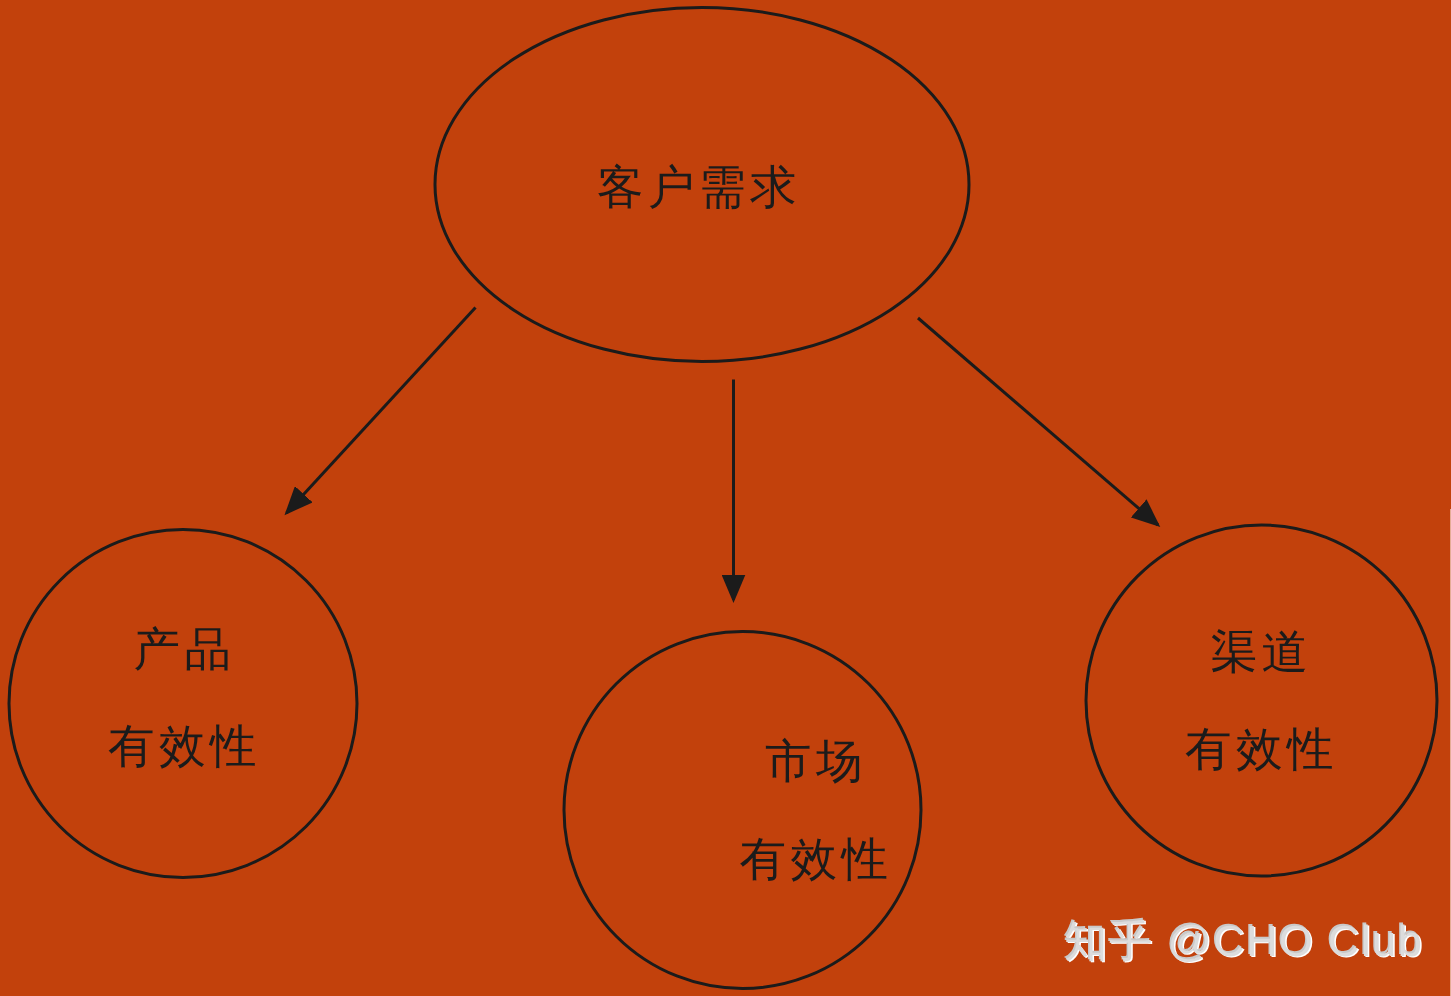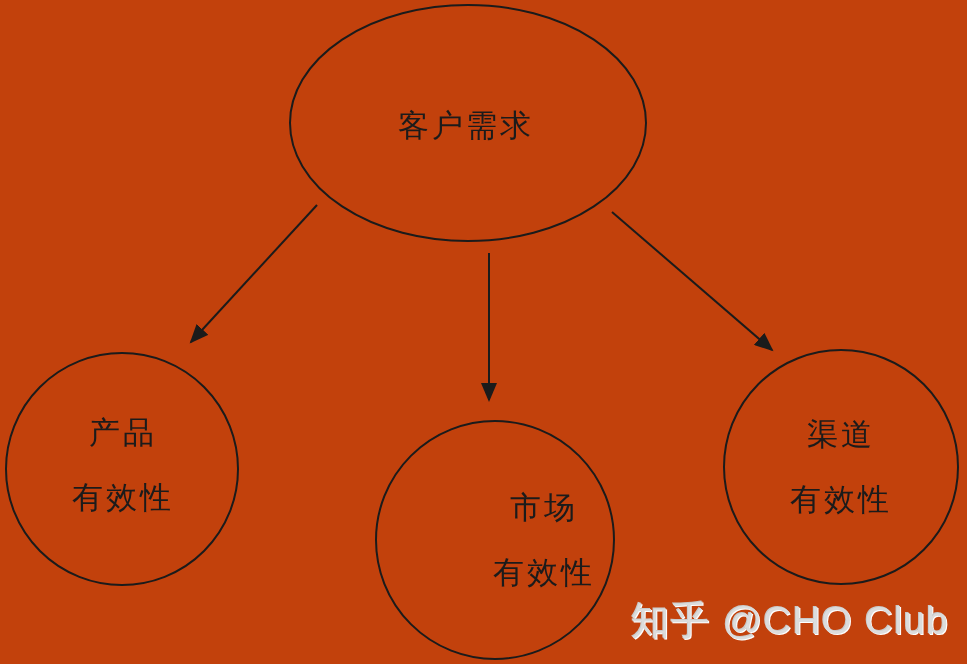--- a/index.html
+++ b/index.html
@@ -50,21 +50,21 @@
   }
   .channel-label {
     left: 841px;
     top: 467px;
   }
   .watermark {
     position: absolute;
     right: 18px;
     bottom: 16px;
     font-family: "Liberation Sans", "DejaVu Sans", sans-serif;
-    font-size: 39px;
+    font-size: 29px;
     letter-spacing: 1px;
     color: #dcdcdc;
     text-shadow: -1px -1px 0 #c9c9c9, 1px 1px 0 #ffffff;
     white-space: nowrap;
   }
 </style>
 </head>
 <body>
 
 <div class="canvas">

